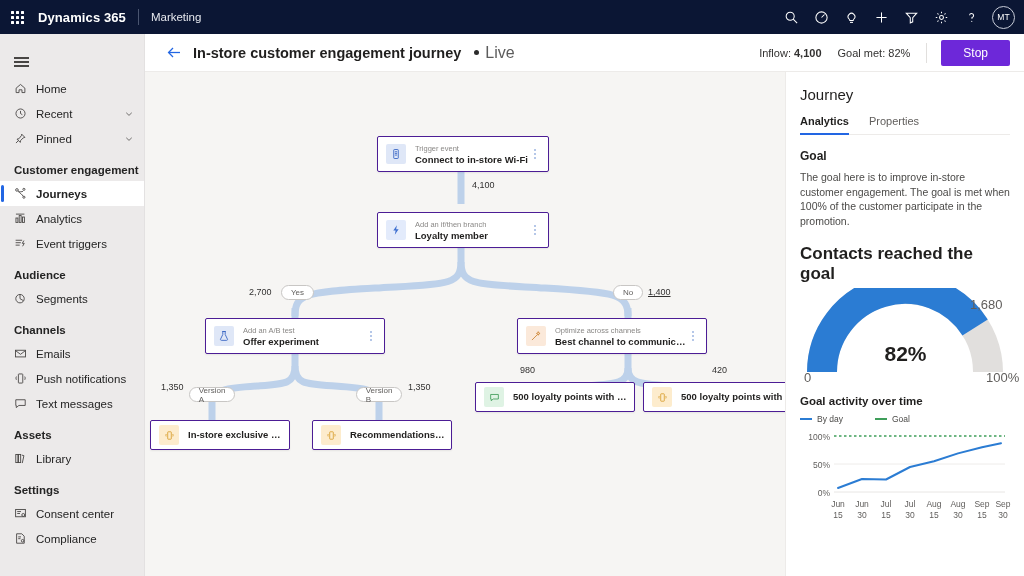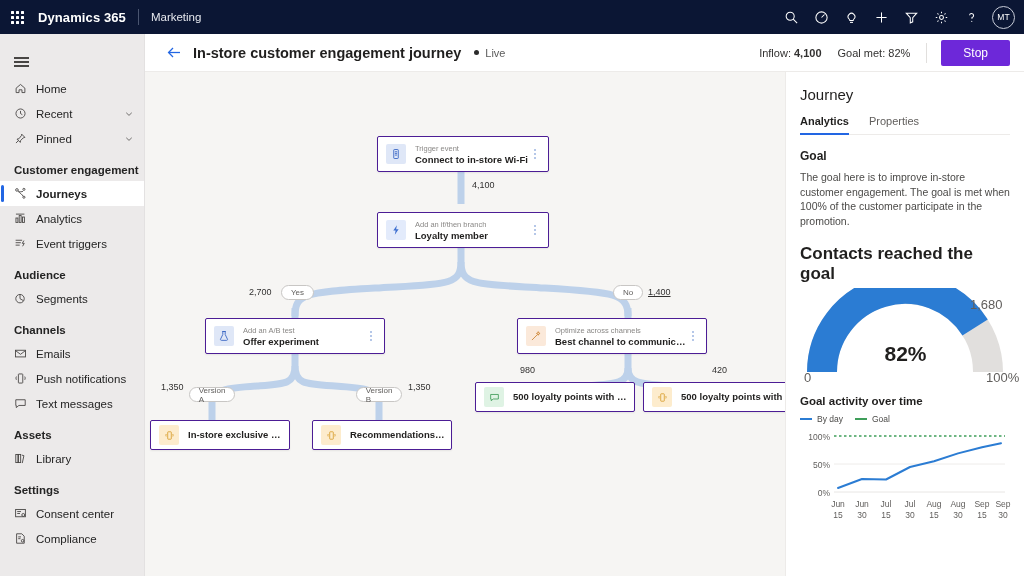--- a/index.html
+++ b/index.html
@@ -64,21 +64,21 @@
   
   .cmdbar {
     position: absolute; top: 34px; left: 145px; width: 879px; height: 38px;
     background: #ffffff; border-bottom: 1px solid #edebe9;
     display: flex; align-items: center; padding: 0 14px 0 18px;
   }
   .backbtn { width: 22px; height: 22px; display: flex; align-items: center; justify-content: center; color: #2266e3; }
   .journey-title { font-size: 14.5px; font-weight: bold; color: #201f1e; margin-left: 8px; }
   .live-wrap { display: flex; align-items: center; margin-left: 13px; }
   .live-dot { width: 5px; height: 5px; border-radius: 50%; background: #2b2b2b; margin-right: 6px; }
-  .live-text { font-size: 11px; color: #5c5c5c; }
+  .live-text { font-size: 16px; color: #5c5c5c; }
   .cmd-right { margin-left: auto; display: flex; align-items: center; }
   .stat { font-size: 11px; color: #323130; margin-right: 16px; white-space: nowrap; }
   .stat b { font-weight: bold; }
   .cmd-sep { width: 1px; height: 20px; background: #e1dfdd; margin-right: 14px; }
   .stop-btn {
     background: #6d28d9; color: #ffffff; font-size: 12px;
     border: none; border-radius: 2px; padding: 6px 22px; cursor: pointer;
     font-family: "Liberation Sans", sans-serif;
   }
 
@@ -145,21 +145,21 @@
   .rp-h2 { font-size: 17px; font-weight: bold; color: #201f1e; margin-bottom: 4px; }
 
   .gauge-wrap { position: relative; width: 211px; height: 95px; margin-bottom: 12px; }
   .gauge-pct {
     position: absolute; left: 0; right: 0; top: 54px; text-align: center;
     font-size: 21px; font-weight: bold; color: #201f1e;
   }
   .g-label { position: absolute; font-size: 13px; color: #605e5c; }
 
   .chart-title { font-size: 11.5px; font-weight: bold; color: #201f1e; margin-bottom: 7px; }
-  .legend { display: flex; align-items: flex-start; margin-bottom: 6px; }
+  .legend { display: flex; align-items: flex-start; margin-bottom: 6px; gap: 20px; }
   .lg-item { display: flex; align-items: center; margin-right: 12px; font-size: 8.5px; color: #4b4a48; }
   .lg-swatch { width: 12px; height: 2px; margin-right: 5px; }
   .lg-solid { background: #2b7cd3; }
   .lg-dash { border-top: 2px dashed #3f9e5a; height: 0; }
   .linechart { position: relative; width: 211px; height: 92px; }
 </style>
 </head>
 <body>
 
 <div class="app">

